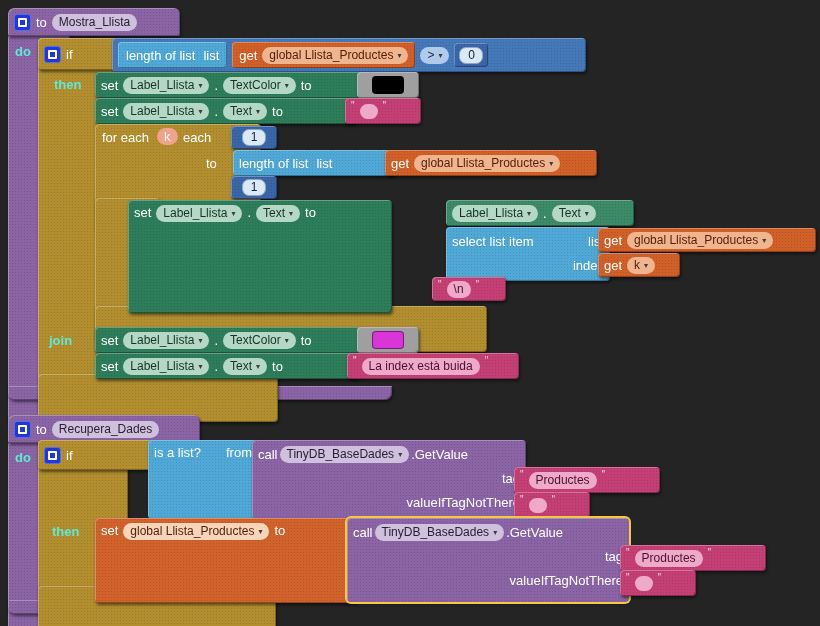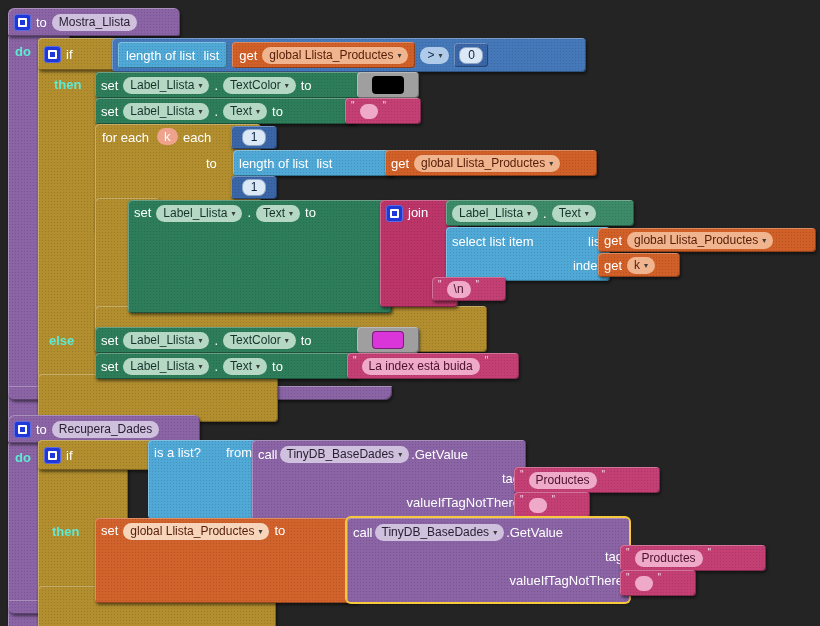--- a/index.html
+++ b/index.html
@@ -65,21 +65,21 @@
   </div>
   <span class="lbl" style="left:15px;top:44px;">do</span>
 
   <div class="blk gold tex bare" style="left:38px;top:38px;width:58px;height:350px;"></div>
   <div class="blk gold tex bare" style="left:38px;top:374px;width:208px;height:16px;"></div>
   <div class="blk gold tex" style="left:38px;top:38px;width:78px;height:32px;">
     <span class="mut"></span>
     <span>if</span>
   </div>
   <span class="lbl" style="left:54px;top:77px;">then</span>
-  <span class="lbl" style="left:49px;top:333px;">else</span>
+  <span class="lbl" style="left:49px;top:333px;">join</span>
 
   <div class="blk blue tex" style="left:112px;top:38px;width:462px;height:34px;">
     <div class="blk2 cyan tex" style="position:static;display:flex;align-items:center;gap:8px;height:26px;padding:0 8px;border-radius:3px;box-shadow:inset 1px 1px 0 rgba(255,255,255,.28), inset -1px -1px 0 rgba(0,0,0,.3);">
       <span>length of list</span>
       <span>list</span>
     </div>
     <div style="display:flex;align-items:center;gap:5px;height:26px;padding:0 7px;border-radius:3px;background-color:#d05f28;box-shadow:inset 1px 1px 0 rgba(255,255,255,.28), inset -1px -1px 0 rgba(0,0,0,.3);" class="tex">
       <span>get</span>
       <span class="field f-orange">
         <span>global Llista_Productes</span>
@@ -164,24 +164,20 @@
     <span class="field f-green">
       <span>Label_Llista</span>
       <span class="dd">▾</span>
     </span>
     <span>.</span>
     <span class="field f-green">
       <span>Text</span>
       <span class="dd">▾</span>
     </span>
     <span>to</span>
-  </div>
-  <div class="blk magenta tex topalign" style="left:380px;top:200px;width:66px;height:102px;">
-    <span class="mut"></span>
-    <span>join</span>
   </div>
   <div class="blk green2 tex" style="left:446px;top:200px;width:176px;height:26px;">
     <span class="field f-green">
       <span>Label_Llista</span>
       <span class="dd">▾</span>
     </span>
     <span>.</span>
     <span class="field f-green">
       <span>Text</span>
       <span class="dd">▾</span>

